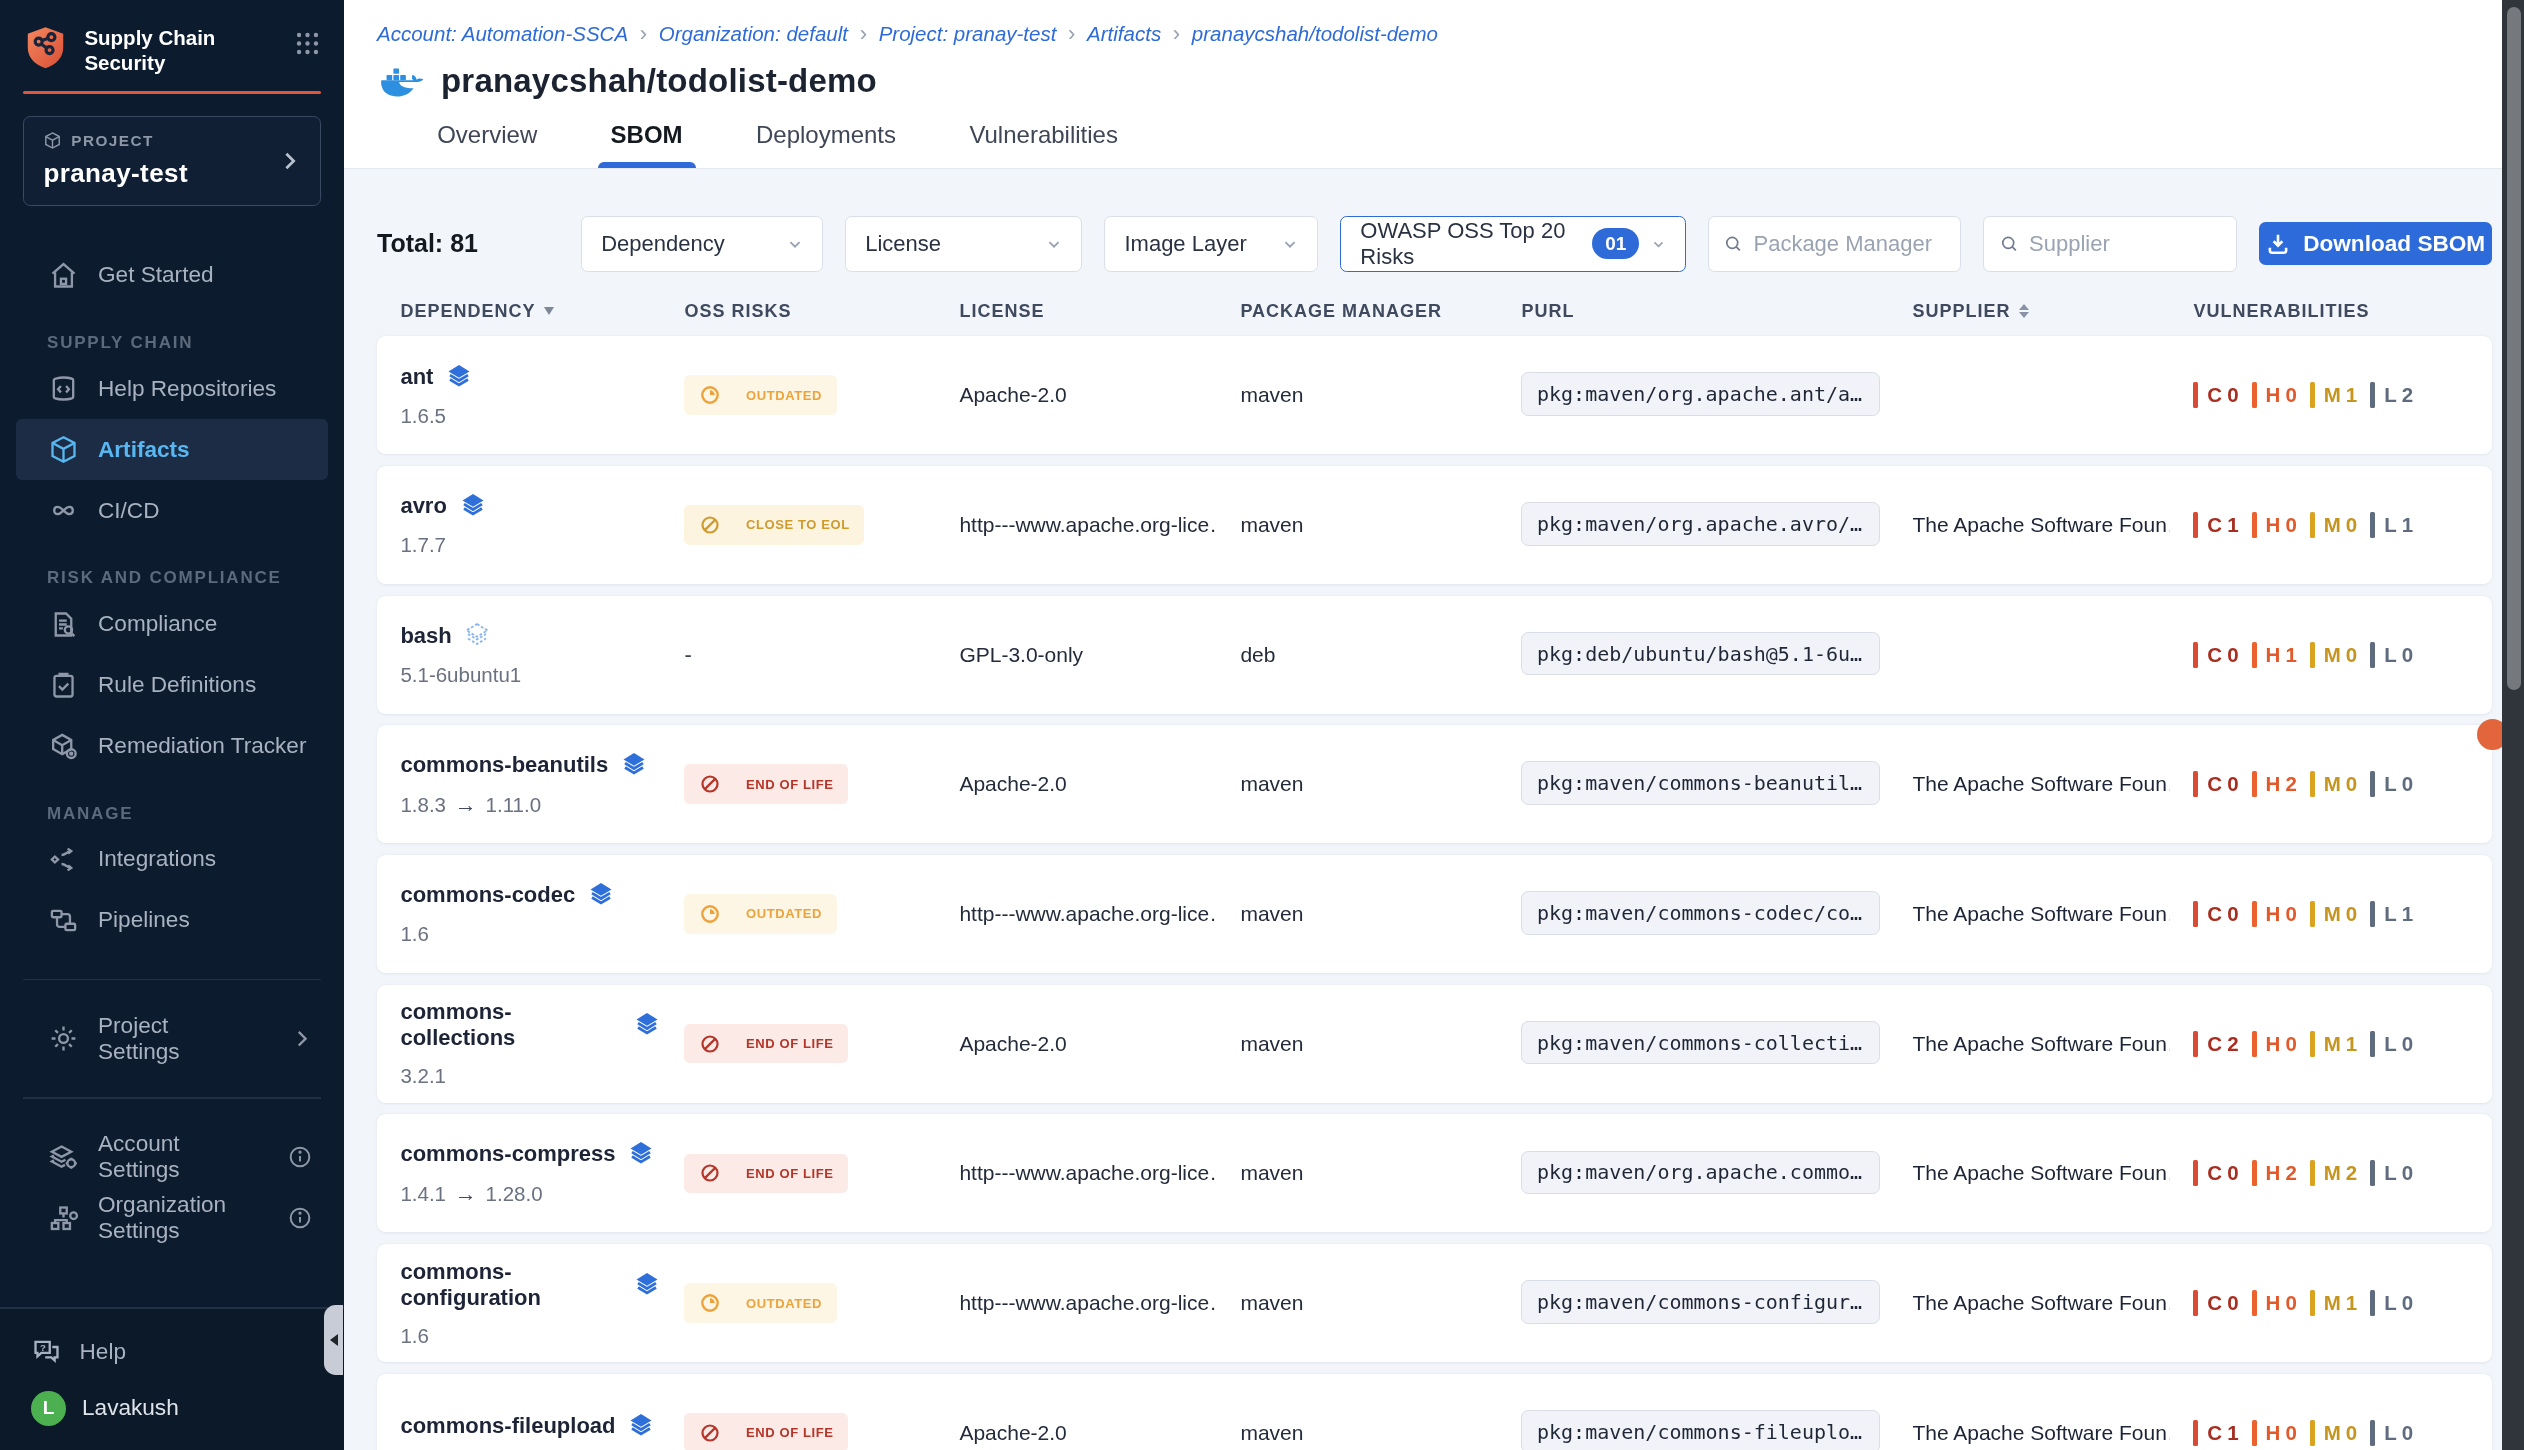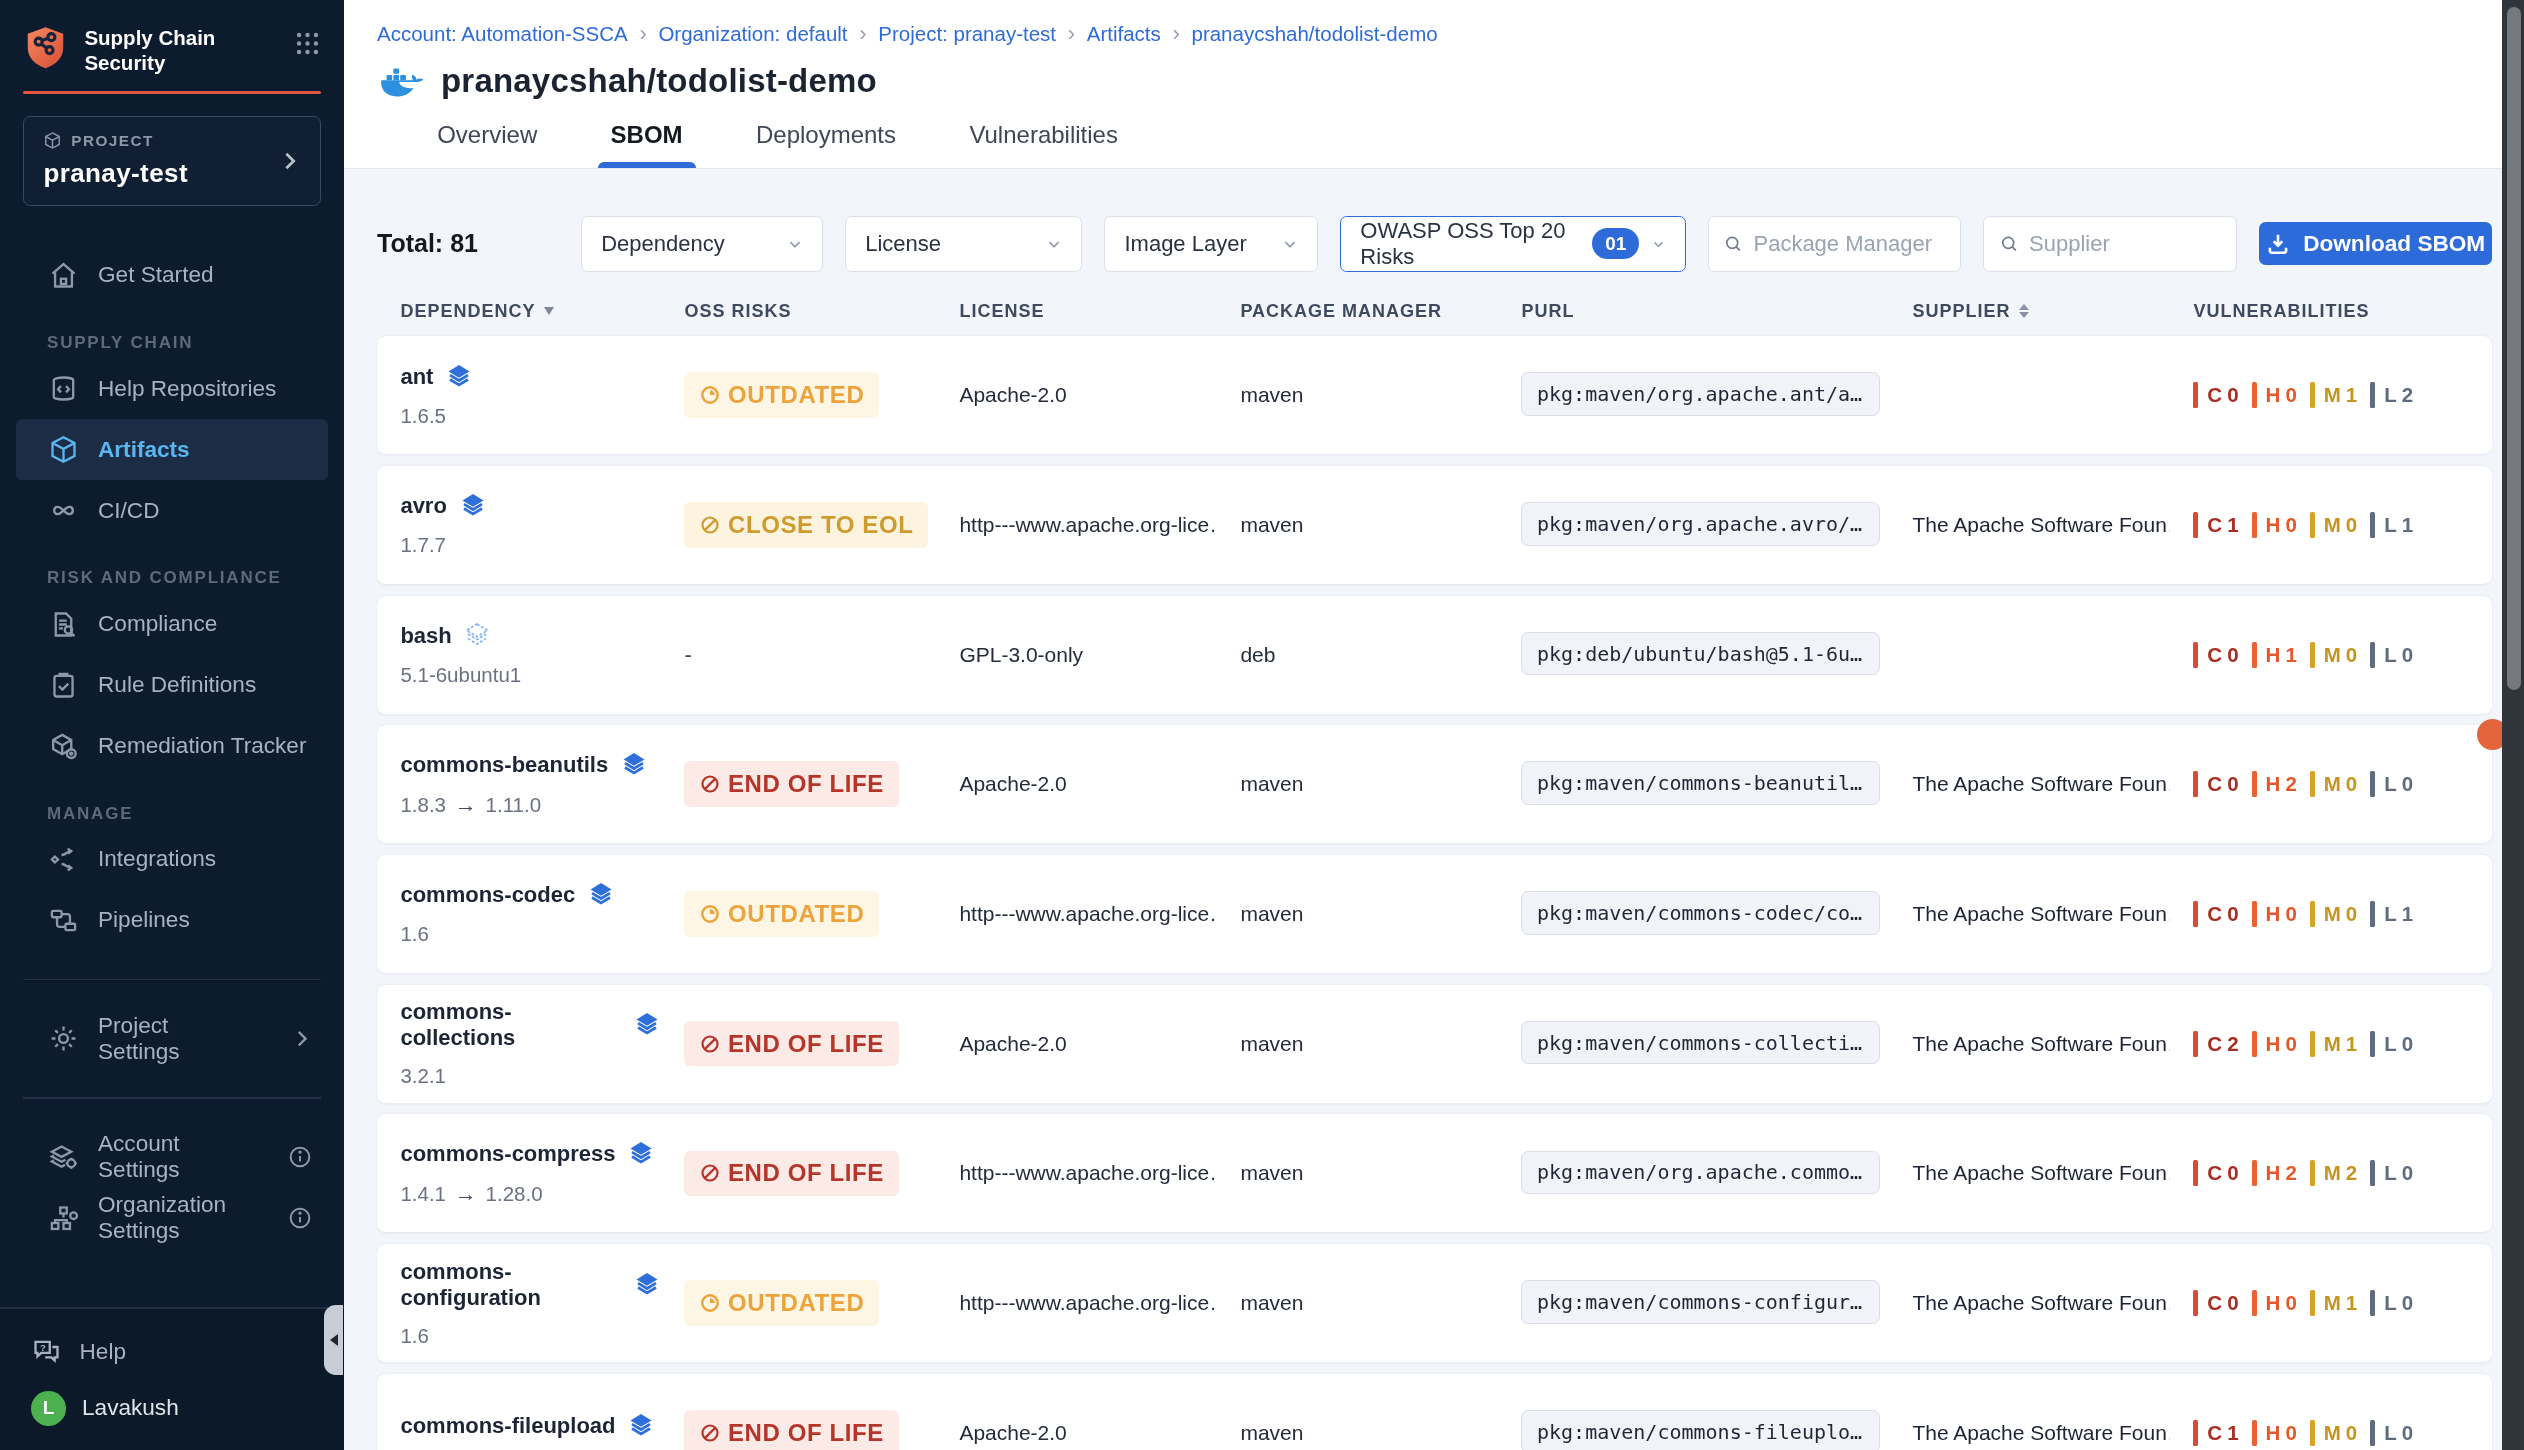--- a/index.html
+++ b/index.html
@@ -31,21 +31,21 @@
   .help-row { display:flex; align-items:center; gap:17.5px; padding:0 31px; height:53px; font-size:22.6px; color:#a9b2c0; cursor:pointer; }
   .user-row { display:flex; align-items:center; gap:16px; padding:0 31px; height:60px; font-size:22.6px; color:#dfe4ea; cursor:pointer; }
   .avatar { width:35px; height:35px; border-radius:50%; background:#4caf50; color:#fff; font-size:19px; font-weight:bold; display:flex; align-items:center; justify-content:center; }
   .collapse-handle { position:absolute; left:324px; top:1305px; width:19px; height:70px; background:#c7ccd6; border-radius:11.7px 0 0 11.7px; z-index:30; display:flex; align-items:center; justify-content:center; cursor:pointer; }
   .collapse-handle::before { content:""; border-top:6.6px solid transparent; border-bottom:6.6px solid transparent; border-right:8px solid #20242b; }
 
   
   .main { flex:1; display:flex; flex-direction:column; min-width:0; }
   .page-header { background:#fff; padding:20.5px 44px 0 33px; border-bottom:1.5px solid #e4e8ef; }
   .breadcrumb { display:flex; align-items:center; gap:11.7px; font-size:20.5px; }
-  .breadcrumb a { color:#2f6bd8; text-decoration:none; cursor:pointer; }
+  .breadcrumb a { color:#2f6bd8; text-decoration:none; cursor:pointer;font-style:italic; }
   .breadcrumb .sep { color:#98a1b2; font-size:22px; }
   .title-row { display:flex; align-items:center; gap:16px; margin-top:14.6px; }
   .page-title { font-size:33px; font-weight:bold; color:#1b2230; letter-spacing:0.2px; }
   .tabs { display:flex; gap:53px; margin-top:20.5px; padding-left:50px; }
   .tab { position:relative; font-size:24px; color:#3f4656; padding:0 10.2px 19px 10.2px; cursor:pointer; }
   .tab.active { color:#14181f; font-weight:bold; }
   .tab.active::after { content:""; position:absolute; left:-2.9px; right:-2.9px; bottom:0; height:5.8px; background:#2f6bd8; border-radius:5.8px 5.8px 0 0; }
 
   
   .toolbar { display:flex; align-items:center; margin:47px 33px 0 33px; height:57px; }
@@ -71,21 +71,21 @@
   .sort-both { display:flex; flex-direction:column; gap:2.2px; }
   .sort-both i { display:block; border-left:5.1px solid transparent; border-right:5.1px solid transparent; }
   .sort-both .up { border-bottom:6.6px solid #8a93a6; }
   .sort-both .dn { border-top:6.6px solid #8a93a6; }
   .row { background:#fff; border-radius:8.8px; height:118px; margin-bottom:11.7px; align-items:center; box-shadow:0 0.7px 2.9px rgba(20,30,60,.07); }
   .cell { padding-left:23.4px; min-width:0; }
   .dep-top { display:flex; align-items:center; gap:11.7px; }
   .dep-name { font-size:22px; font-weight:bold; color:#1d2436; }
   .dep-ver { margin-top:13px; font-size:20.5px; color:#6a7180; display:flex; align-items:center; gap:8.8px;text-align:center; }
   .dep-ver .arrow { color:#3f4a5f; font-size:22px; }
-  .badge { display:inline-flex; align-items:center; gap:7px; padding:8.8px 14.6px; border-radius:5.8px; font-size:24px; font-weight:bold; letter-spacing:0.6px; white-space:nowrap; }
+  .badge { display:inline-flex; align-items:center; gap:25px; padding:8.8px 14.6px; border-radius:5.8px; font-size:13px; font-weight:bold; letter-spacing:0.6px; white-space:nowrap; }
   .badge svg { width:22px; height:22px; }
   .badge.outdated { color:#eda33c; background:#fdf6e4; }
   .badge.close_eol { color:#cf9a2e; background:#fdf4df; }
   .badge.end_of_life { color:#b53529; background:#fceae7; }
   .risk-none { font-size:22px; color:#3a4254; }
   .cell.license, .cell.pm { font-size:21px; color:#242b3a; white-space:nowrap; overflow:hidden; }
   .purl-box { display:inline-block; max-width:359px; padding:8.8px 14.6px; background:#f1f3f8; border:1.5px solid #d8dde6; border-radius:7.3px; font-family:"DejaVu Sans Mono", monospace; font-size:20px; color:#1f2636; white-space:nowrap; overflow:hidden; text-overflow:ellipsis; cursor:pointer; }
   .cell.supplier { font-size:21px; color:#1d2436; white-space:nowrap; overflow:hidden; }
   .vulns { display:flex; align-items:center; }
   .seg { display:flex; align-items:center; margin-right:13px; }

